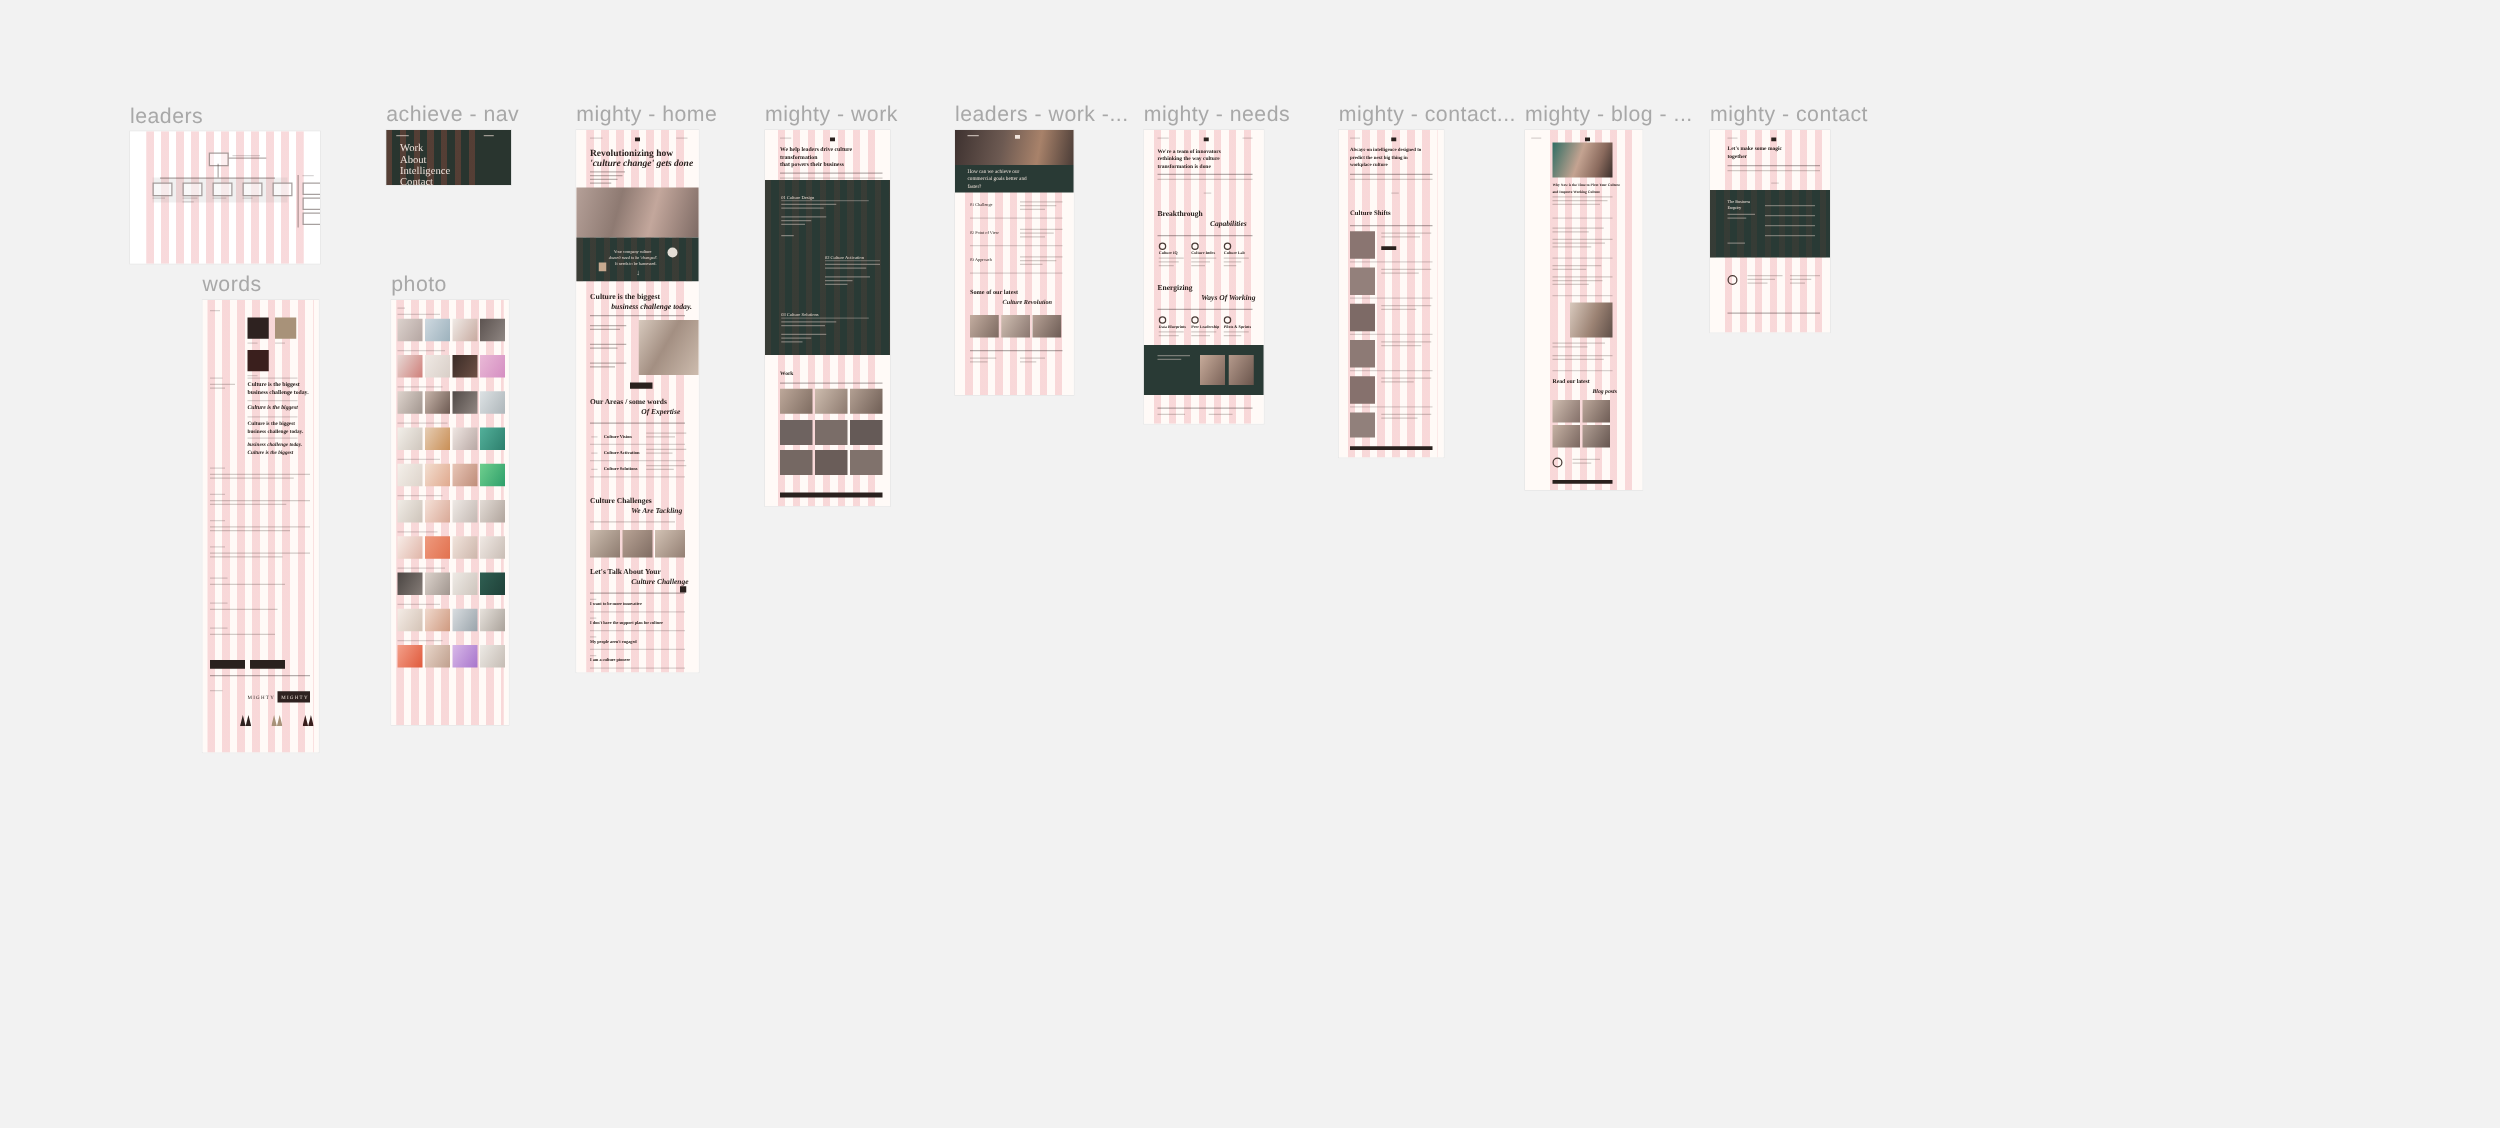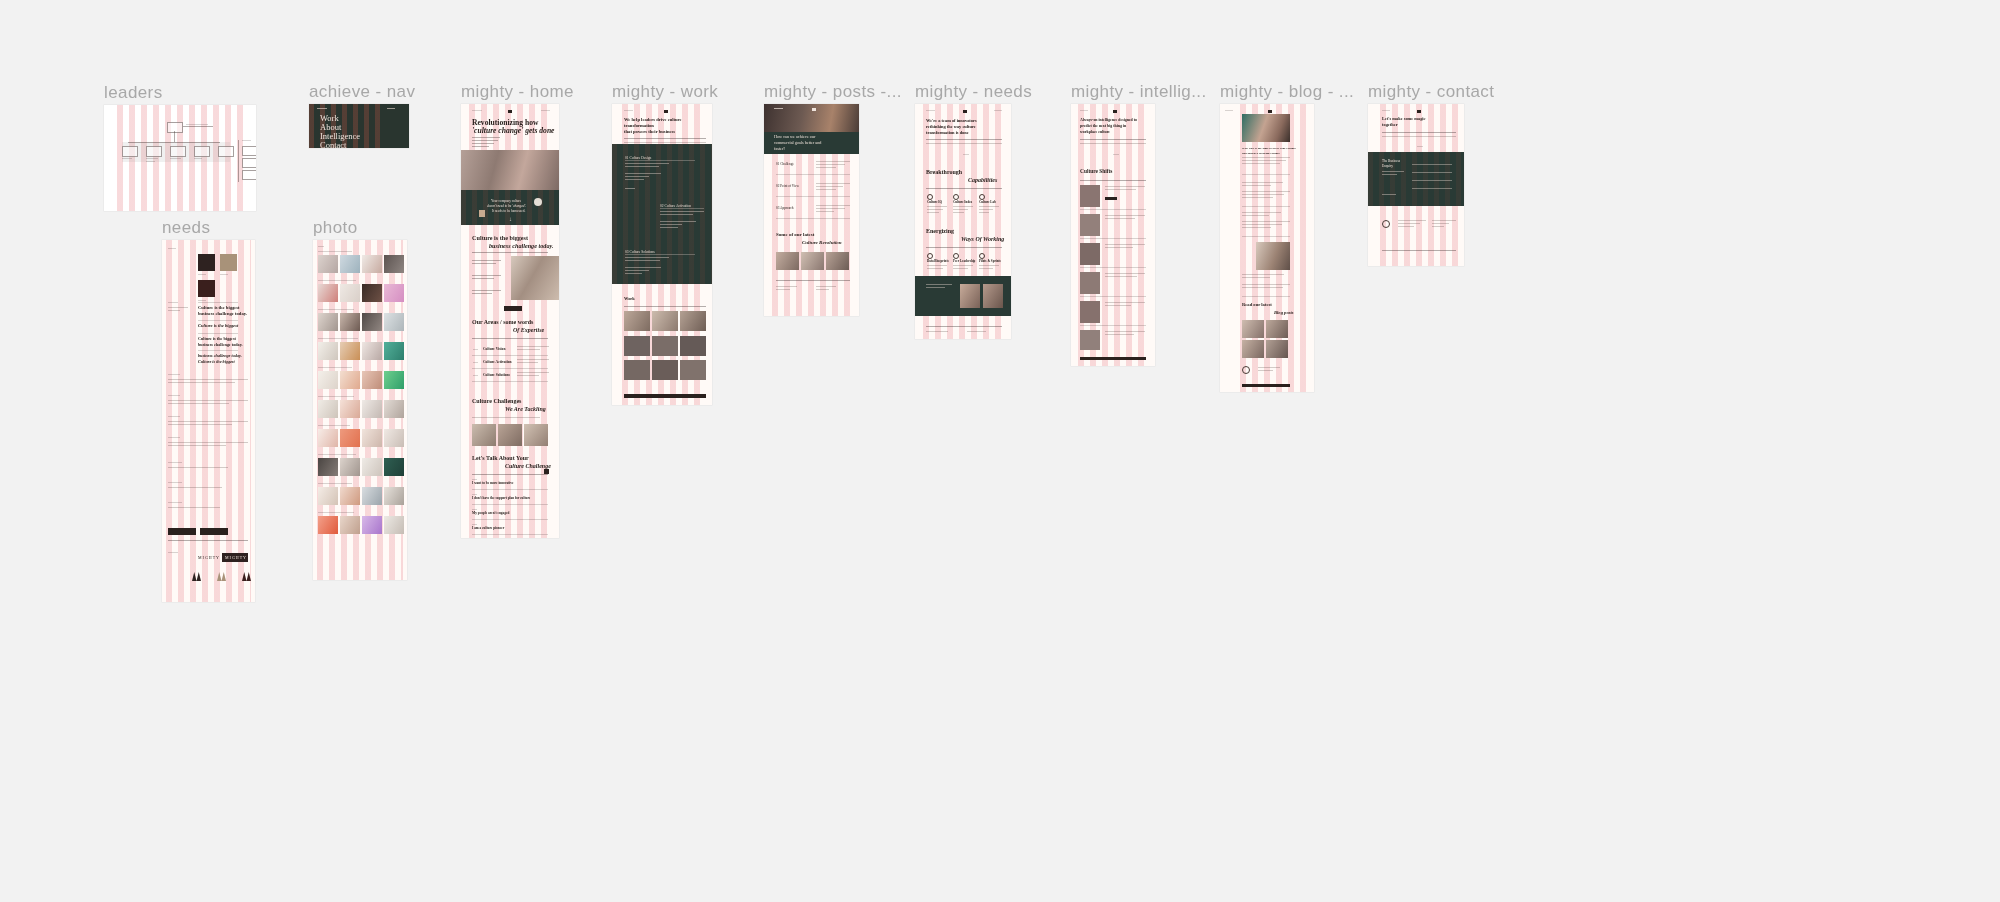--- a/index.html
+++ b/index.html
@@ -285,21 +285,21 @@
     <div class="ph" style="left:40px;top:232px;width:26px;height:20px;background:#7a6d68;"></div>
     <div class="ph" style="left:68px;top:232px;width:26px;height:20px;background:#655a57;"></div>
     <div class="ph" style="left:12px;top:256px;width:26px;height:20px;background:#756863;"></div>
     <div class="ph" style="left:40px;top:256px;width:26px;height:20px;background:#6a5d59;"></div>
     <div class="ph" style="left:68px;top:256px;width:26px;height:20px;background:#80726c;"></div>
     <div class="blk" style="left:12px;top:290px;width:82px;height:4px;"></div>
   </div>
 </div>
 
 <div class="board" style="left:764px;top:104px;width:95px;height:212px;">
-  <div class="board-title">mighty - posts -...</div>
+  <div class="board-title">leaders - work -...</div>
   <div class="frame">
     <div class="sheet" style="left:0;right:0;"></div>
     <div class="gridcols" style="left:8px;right:6px;"></div>
 
     <div class="ph" style="left:0;top:0;width:95px;height:28px;background:linear-gradient(100deg,#3e3230,#6d5a52 40%,#a8826a 70%,#4a3c37);"></div>
     <div class="tline" style="left:10px;top:4px;width:9px;background:rgba(240,228,220,.7);"></div>
     <div class="blk" style="left:48px;top:4px;width:4px;height:3px;background:#f0e4dc;"></div>
 
     <div class="dark" style="position:absolute;left:0;top:28px;width:95px;height:22px;">
       <div class="txt" style="left:10px;top:2px;font-size:4.2px;color:#efe3db;">How can we achieve our</div>
@@ -428,21 +428,21 @@
     <div class="lorem lt" style="left:11px;top:227px;width:30px;">
           <i style="width:72%"></i>
         </div>
     <div class="lorem lt" style="left:52px;top:227px;width:30px;">
           <i style="width:64%"></i>
         </div>
   </div>
 </div>
 
 <div class="board" style="left:1071px;top:104px;width:84px;height:262px;">
-  <div class="board-title">mighty - intellig...</div>
+  <div class="board-title">mighty - contact...</div>
   <div class="frame">
     <div class="sheet" style="left:0;right:0;"></div>
     <div class="gridcols" style="left:7px;right:5px;"></div>
 
     <div class="tline" style="left:9px;top:6px;width:8px;"></div>
     <div class="blk" style="left:42px;top:6px;width:4px;height:3px;"></div>
 
     <div class="txt" style="left:9px;top:14px;font-size:3.9px;font-weight:bold;">Always-on intelligence designed to</div>
     <div class="txt" style="left:9px;top:20px;font-size:3.9px;font-weight:bold;">predict the next big thing in</div>
     <div class="txt" style="left:9px;top:26px;font-size:3.9px;font-weight:bold;">workplace culture</div>
@@ -612,21 +612,21 @@
     <div class="lorem lt" style="left:64px;top:116px;width:24px;">
           <i style="width:100%"></i>
           <i style="width:70%"></i>
           <i style="width:52%"></i>
         </div>
     <div class="hline" style="left:14px;top:146px;width:74px;"></div>
   </div>
 </div>
 
 <div class="board" style="left:162px;top:240px;width:93px;height:362px;">
-  <div class="board-title">needs</div>
+  <div class="board-title">words</div>
   <div class="frame">
     <div class="sheet" style="left:0;right:0;"></div>
     <div class="gridcols" style="left:4px;right:4px;"></div>
 
     <div class="tline" style="left:6px;top:8px;width:8px;"></div>
 
     <div class="sw" style="left:36px;top:14px;width:17px;height:17px;background:#2e2220;"></div>
     <div class="sw" style="left:58px;top:14px;width:17px;height:17px;background:#a89279;"></div>
     <div class="tline" style="left:36px;top:34px;width:8px;"></div>
     <div class="tline" style="left:58px;top:34px;width:8px;"></div>

